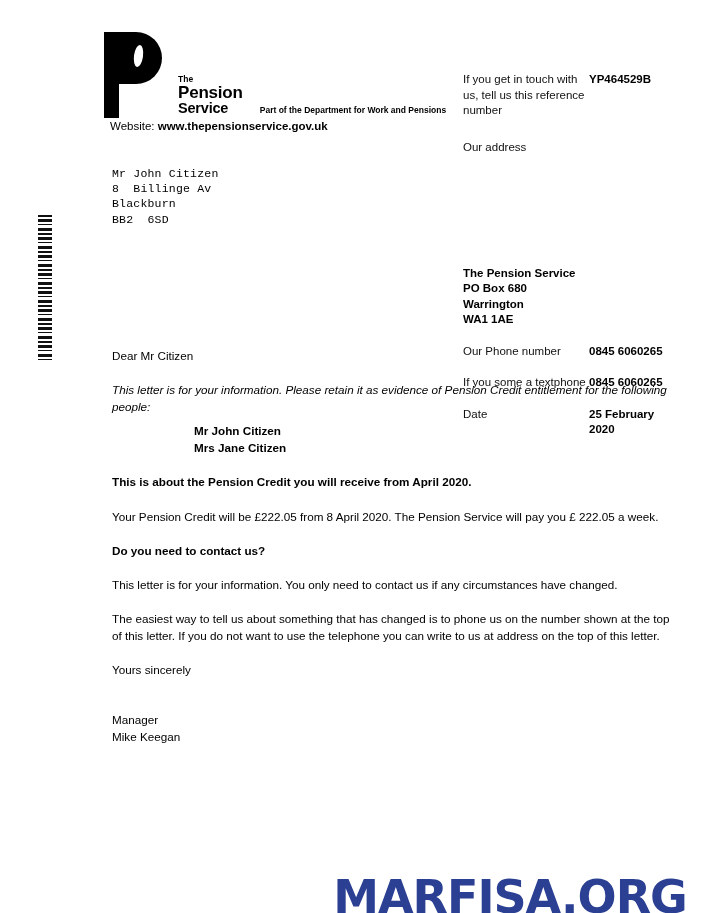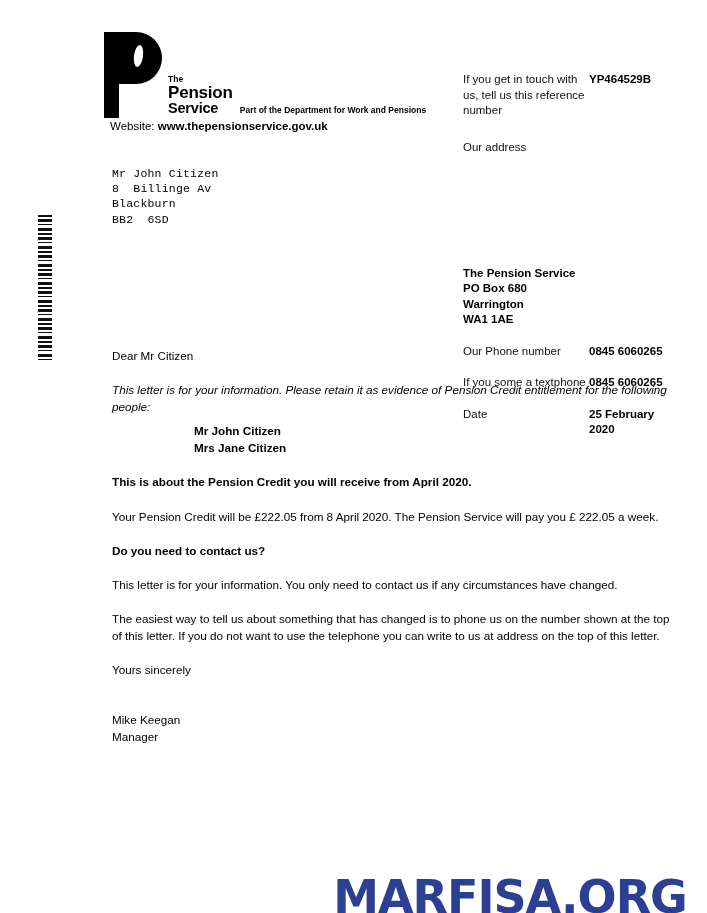--- a/index.html
+++ b/index.html
@@ -43,20 +43,21 @@
       );
   }
 
   
   .logo-wrap {
     position: absolute;
     left: 104px;
     top: 32px;
     display: flex;
     align-items: flex-end;
+    gap: 10px;
   }
   .logo-p {
     position: relative;
     width: 58px;
     height: 86px;
   }
   .logo-p .stem {
     position: absolute;
     left: 0;
     top: 0;
@@ -288,22 +289,22 @@
 
     <p class="bold">Do you need to contact us?</p>
 
     <p>This  letter is for your information. You only need to contact us if any circumstances have changed.</p>
 
     <p>The easiest way to tell us about something that has changed is to phone us on the number shown at the top of this letter. If you do not want to use the telephone you can write to us at address on the top of this letter.</p>
 
     <p class="sign">Yours sincerely</p>
 
     <div class="sign-name">
+      <div>Manager</div>
       <div>Mike Keegan</div>
-      <div>Manager</div>
     </div>
   </div>
 
   <div class="watermark">
     <div class="wm-text">MARFISA.ORG</div>
     <div class="wm-bar"></div>
   </div>
 
 </div>
 

